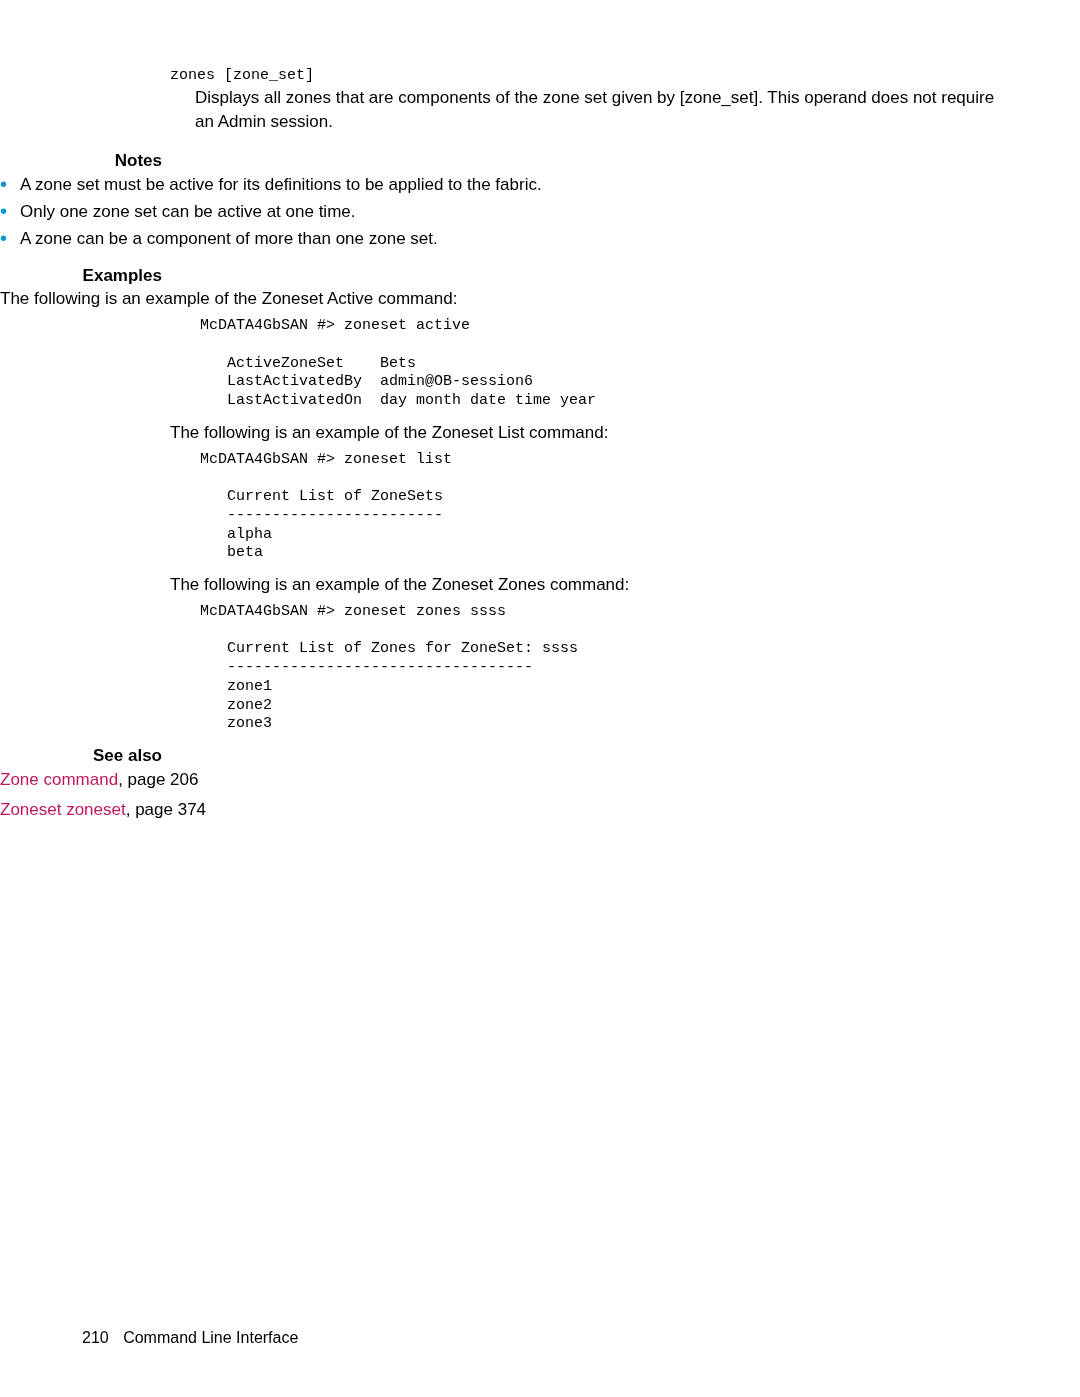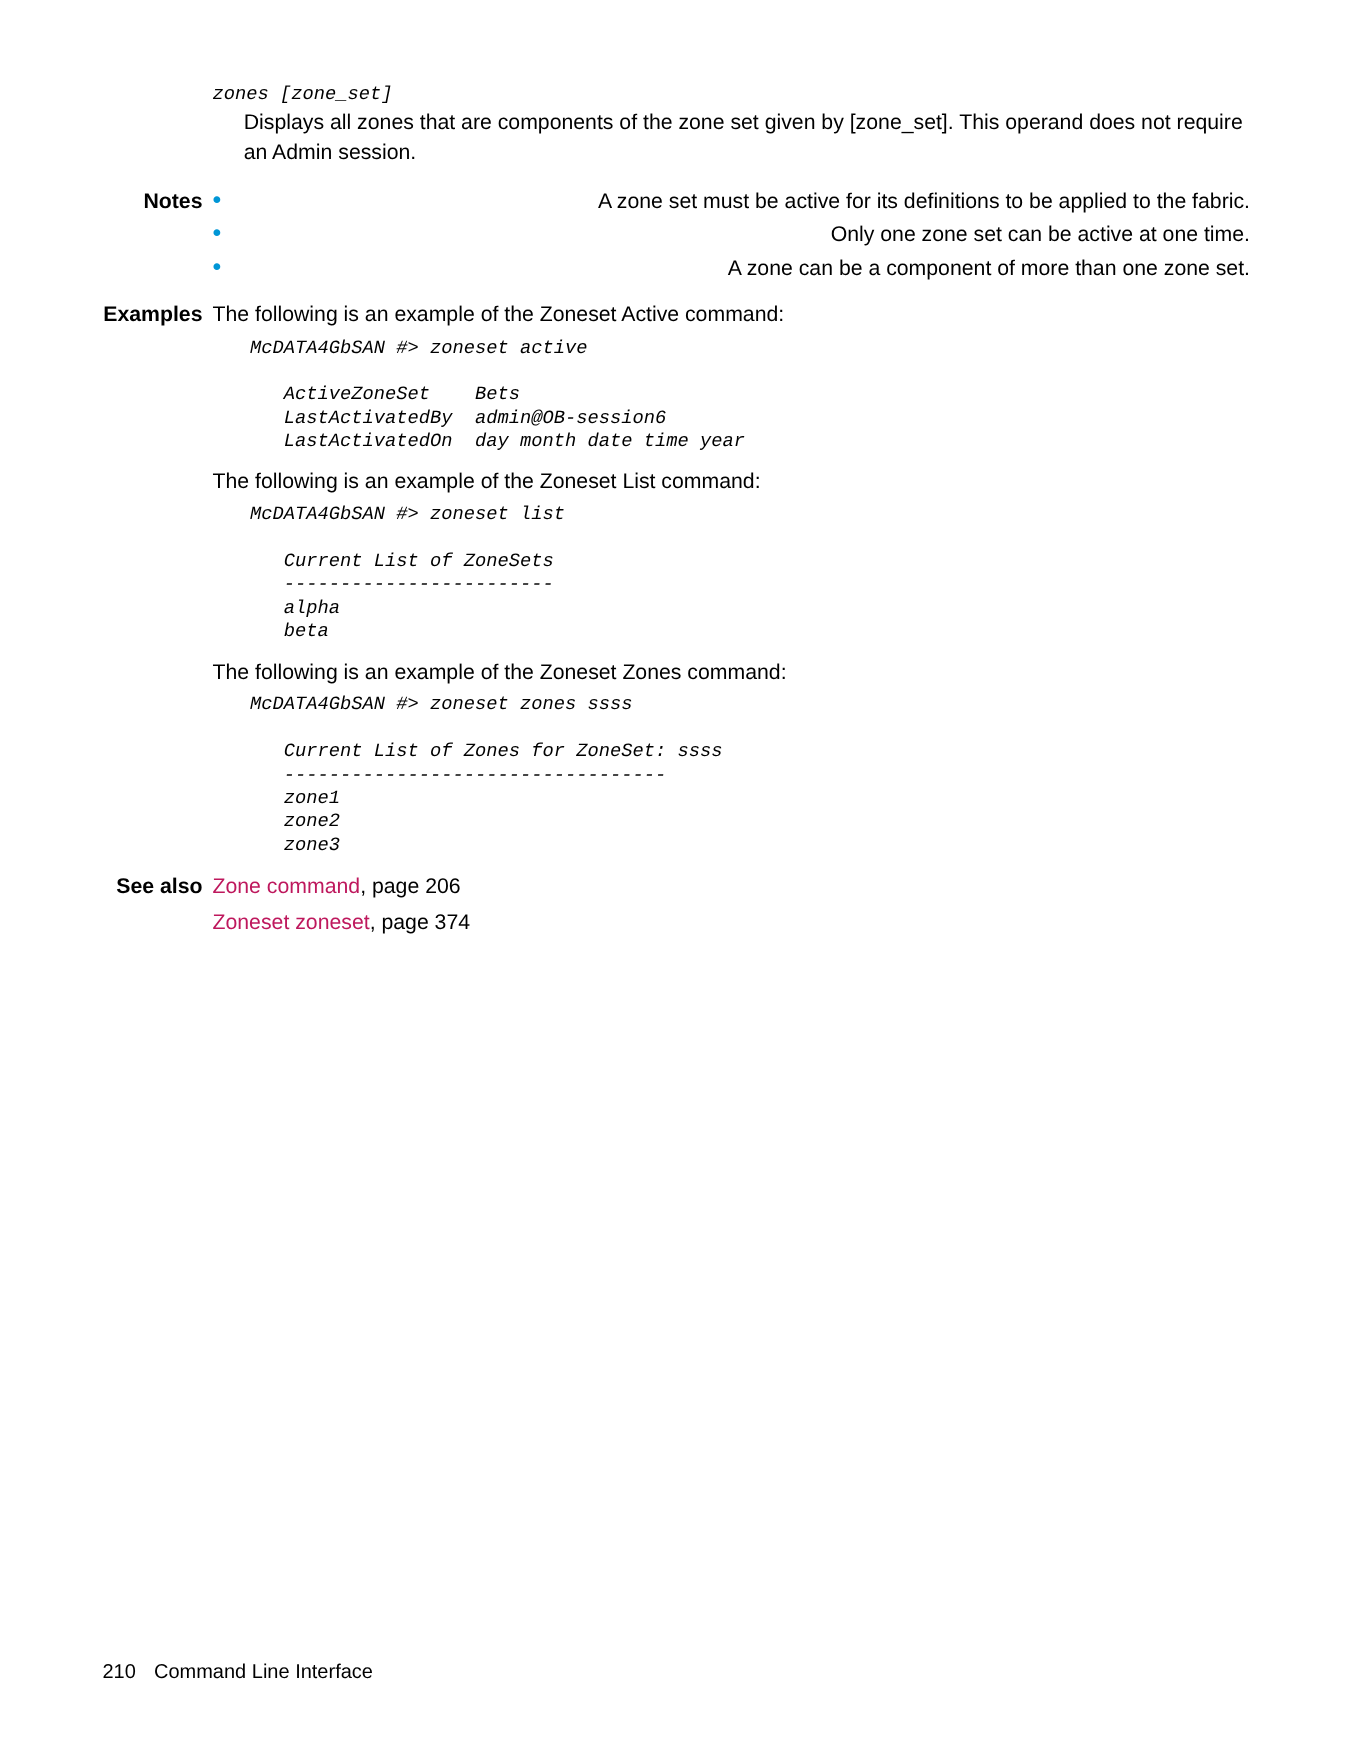--- a/index.html
+++ b/index.html
@@ -12,51 +12,50 @@
       color: #000;
       position: relative;
       line-height: 1.4;
     }
     .page {
       padding: 67px 0 0 0;
     }
     .row {
       display: flex;
       margin-bottom: 2px;
+      flex-direction: column;
     }
     .label-col {
       width: 170px;
       text-align: right;
       padding-right: 8px;
       font-weight: bold;
       flex-shrink: 0;
     }
     .content-col {
       flex: 1;
       padding-right: 80px;
     }
     .mono {
       font-family: "Courier New", Courier, monospace;
       font-size: 15px;
       line-height: 1.25;
-      font-style: italic;
     }
     .indent1 {
       padding-left: 170px;
       padding-right: 80px;
     }
     .indent-desc {
       padding-left: 195px;
       padding-right: 80px;
       margin-bottom: 8px;
     }
     ul.bullets {
       list-style: none;
       padding-left: 0;
-      text-align: right;
     }
     ul.bullets li {
       position: relative;
       padding-left: 20px;
       margin-bottom: 3px;
     }
     ul.bullets li::before {
       content: "•";
       position: absolute;
       left: 0;

